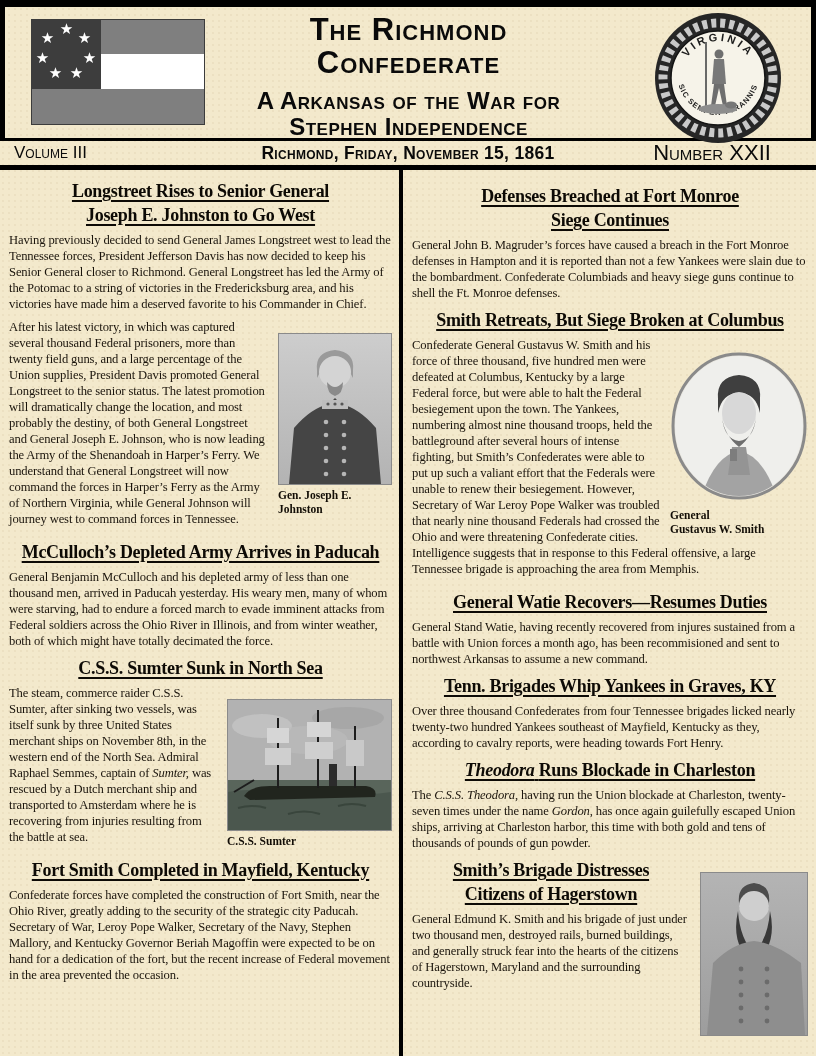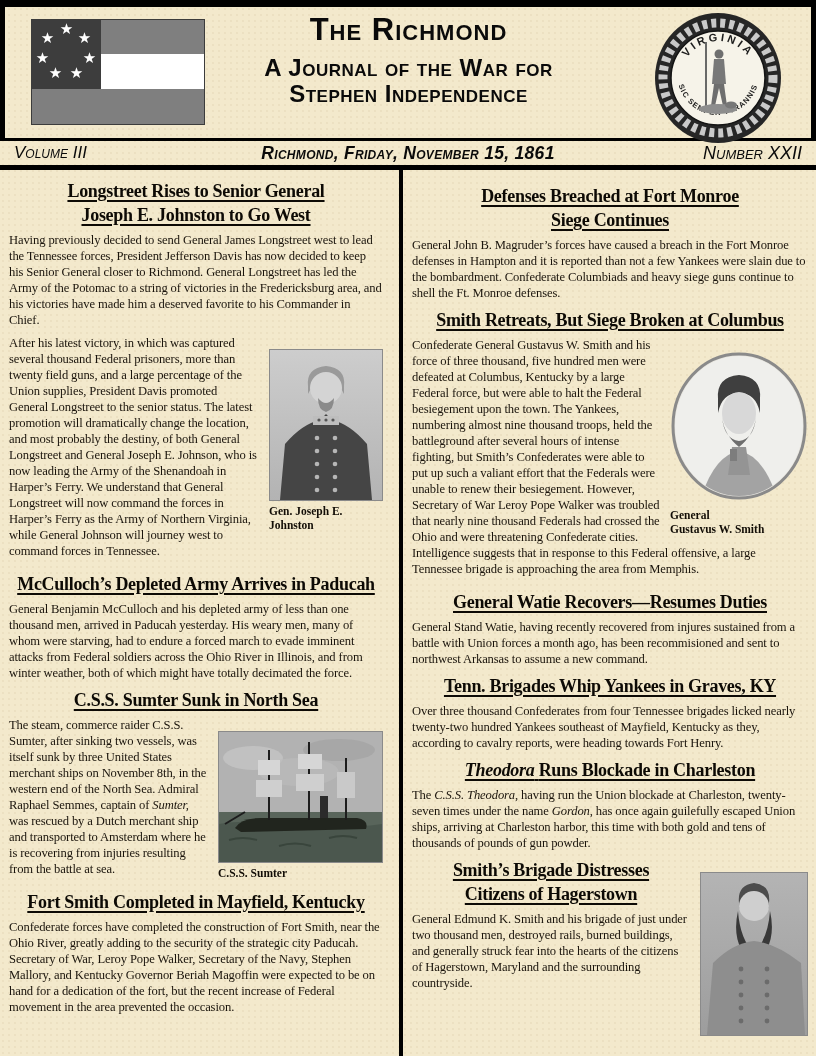--- a/index.html
+++ b/index.html
@@ -30,28 +30,28 @@
   .star1{left:27px;top:2px;}  .star2{left:45px;top:11px;} .star3{left:50px;top:31px;}
   .star4{left:37px;top:46px;} .star5{left:16px;top:46px;} .star6{left:3px;top:31px;}
   .star7{left:8px;top:11px;}
   
   .seal{position:absolute;right:28px;top:5px;width:130px;height:133px;z-index:3;}
   
   .dateline{
     position:absolute;top:138px;left:0;right:0;height:26px;box-sizing:border-box;
     border-top:3px solid #000;border-bottom:5px solid #000;
     display:flex;align-items:center;padding:12px 14px;
-    font-family:"Liberation Sans",sans-serif;font-variant:small-caps;color:#0a0a0a;font-style:italic;
+    font-family:"Liberation Sans",sans-serif;font-variant:small-caps;color:#0a0a0a;
   }
   .dl-vol{width:180px;font-size:17px;}
   .dl-date{flex:1;text-align:center;font-size:17.5px;font-weight:bold;letter-spacing:0.3px;}
-  .dl-num{width:180px;text-align:right;font-size:18px;}
+  .dl-num{width:180px;text-align:center;font-size:22px;}
   
   .cols{position:absolute;top:168px;left:0;right:0;bottom:0;display:flex;}
-  .col-left{width:399px;box-sizing:border-box;padding:5px 16px 0 9px;}
+  .col-left{width:399px;box-sizing:border-box;padding:5px 7px 0 9px;}
   .divider{width:4px;background:#000;}
   .col-right{flex:1;box-sizing:border-box;padding:10px 8px 0 9px;}
   
   .article{margin:0;}
   .article::after{content:"";display:block;clear:both;}
   .article.no-clear::after{content:none;}
   .headline{
     margin:6px 0 5px;text-align:center;font-weight:bold;font-size:18px;line-height:24px;
     letter-spacing:-0.3px;color:#0d0a05;
     text-decoration:underline;text-decoration-thickness:2px;text-underline-offset:3px;
@@ -86,23 +86,24 @@
         <span class="star star4">★</span>
         <span class="star star5">★</span>
         <span class="star star6">★</span>
         <span class="star star7">★</span>
       </div>
     </div>
 
     <div class="masthead-center">
       <div class="mast-title">
         <span>The Richmond</span><br>
+        <span>Confederate</span>
       </div>
       <div class="mast-subtitle">
-        <span>A Journal of the War for</span><br>
+        <span>A Arkansas of the War for</span><br>
         <span>Stephen Independence</span>
       </div>
     </div>
 
     <svg class="seal" viewBox="0 0 130 133">
       <ellipse cx="65" cy="66" rx="63" ry="65" fill="#262626"></ellipse>
       <circle cx="65" cy="66" r="55" fill="none" stroke="#c9c9c9" stroke-width="9" stroke-dasharray="5 4"></circle>
       <circle cx="65" cy="66" r="47" fill="#f6f3e9" stroke="#141414" stroke-width="1.5"></circle>
       <defs>
         <path id="sealTop" d="M 28 66 A 37 37 0 0 1 102 66" fill="none"></path>

